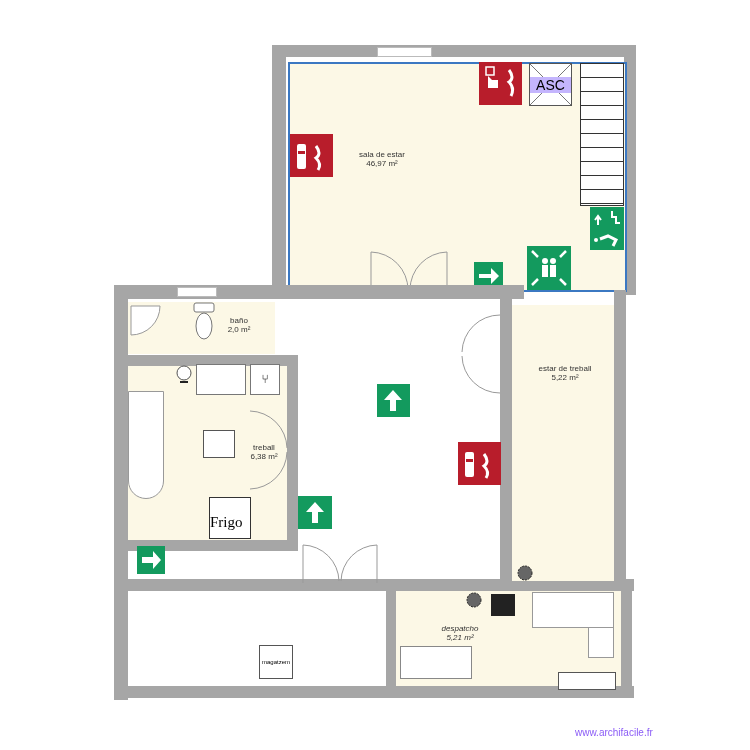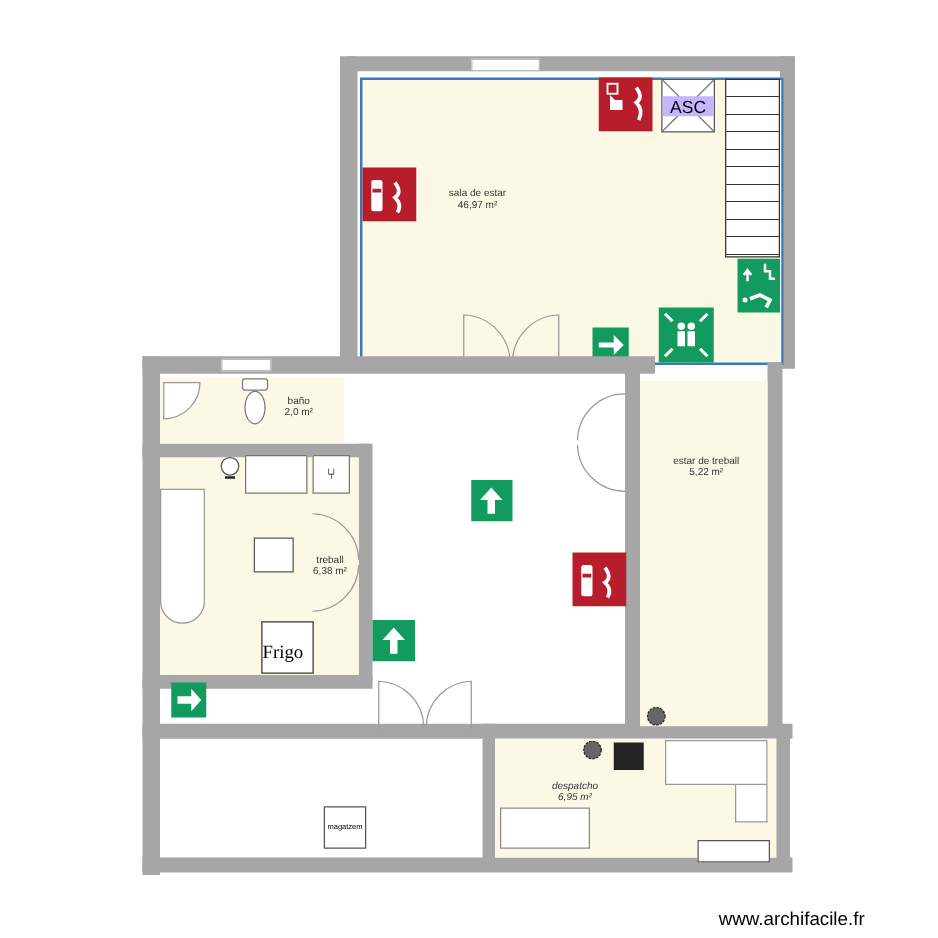--- a/index.html
+++ b/index.html
@@ -4,21 +4,21 @@
 <style>
   html, body { margin: 0; padding: 0; background: #ffffff; }
   body { width: 750px; height: 750px; position: relative; overflow: hidden; font-family: "Liberation Sans", sans-serif; }
   .abs { position: absolute; }
   .wall { position: absolute; background: #a6a6a6; }
   .room { position: absolute; background: #fcf8e6; }
   .label { position: absolute; font-size: 8px; color: #333; text-align: center; line-height: 9px; white-space: nowrap; }
   .sign-red { position: absolute; background: #b81d2b; }
   .sign-green { position: absolute; background: #139a5e; }
   .win { position: absolute; background: #fff; border: 1px solid #bbb; box-sizing: border-box; }
-  .footer { position: absolute; font-size: 15px; color: #000000; }
+  .footer { position: absolute; font-size: 10px; color: #8b5cf6; }
 </style>
 </head>
 <body>
 
 <div class="wall" style="left:277px;top:45px;width:358px;height:12px;"></div>
 <div class="wall" style="left:272px;top:45px;width:14px;height:250px;"></div>
 <div class="wall" style="left:624px;top:45px;width:12px;height:250px;"></div>
 <div class="room" style="left:288px;top:62px;width:335px;height:226px;border:2px solid #3b78c2;"></div>
 <div class="win" style="left:377px;top:47px;width:55px;height:10px;"></div>
 <div class="label" style="left:342px;top:150px;width:80px;">
@@ -161,21 +161,21 @@
   <div>estar de treball</div>
     <div>5,22 m²</div>
 </div>
 <svg class="abs" style="left:517px;top:565px;" width="16" height="16">
     <circle cx="8" cy="8" r="7" fill="#666" stroke="#222" stroke-dasharray="2 1"></circle>
   </svg>
 
 <div class="room" style="left:396px;top:591px;width:225px;height:95px;"></div>
 <div class="label" style="left:430px;top:624px;width:60px;font-style:italic;">
   <div>despatcho</div>
-    <div>6,95 m²</div>
+    <div>5,21 m²</div>
 </div>
 <div class="abs" style="left:532px;top:592px;width:82px;height:36px;background:#fff;border:1px solid #999;box-sizing:border-box;"></div>
 <div class="abs" style="left:588px;top:628px;width:26px;height:30px;background:#fff;border:1px solid #999;border-top:none;box-sizing:border-box;"></div>
 <div class="abs" style="left:491px;top:594px;width:24px;height:22px;background:#222;"></div>
 <svg class="abs" style="left:466px;top:592px;" width="16" height="16">
     <circle cx="8" cy="8" r="7" fill="#666" stroke="#222" stroke-dasharray="2 1"></circle>
   </svg>
 <div class="abs" style="left:400px;top:646px;width:72px;height:33px;background:#fff;border:1px solid #888;box-sizing:border-box;"></div>
 <div class="abs" style="left:558px;top:672px;width:58px;height:18px;background:#fff;border:1px solid #555;box-sizing:border-box;"></div>
 

